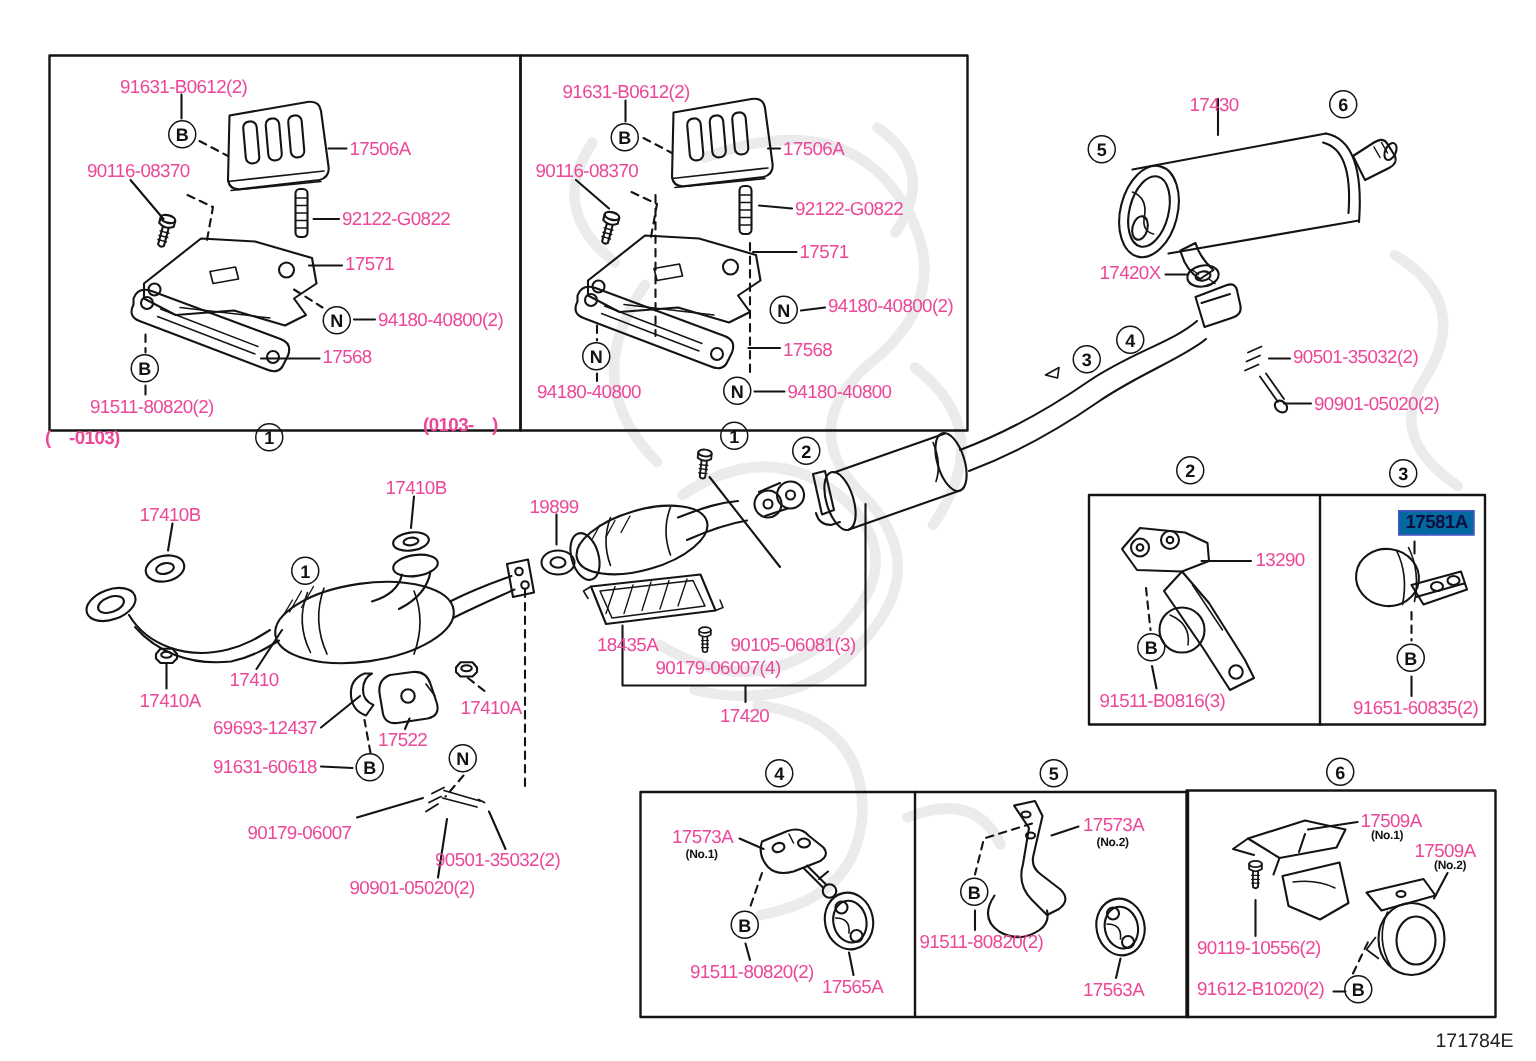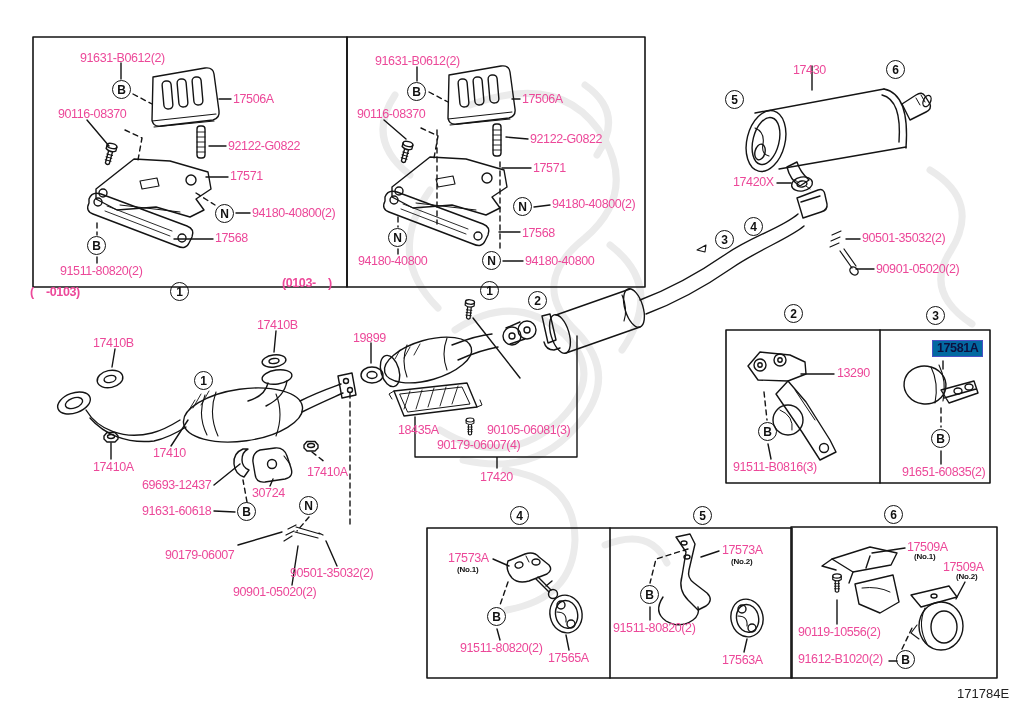--- a/index.html
+++ b/index.html
@@ -290,21 +290,21 @@
   <span class="lbl" style="left:862px;top:232px">90501-35032(2)</span>
   <span class="lbl" style="left:876px;top:263px">90901-05020(2)</span>
 
   <span class="lbl" style="left:93px;top:337px">17410B</span>
   <span class="lbl" style="left:257px;top:319px">17410B</span>
   <span class="lbl" style="left:353px;top:332px">19899</span>
   <span class="co" style="left:194px;top:371px">1</span>
   <span class="lbl" style="left:153px;top:447px">17410</span>
   <span class="lbl" style="left:93px;top:461px">17410A</span>
   <span class="lbl" style="left:142px;top:479px">69693-12437</span>
-  <span class="lbl" style="left:252px;top:487px">30724</span>
+  <span class="lbl" style="left:252px;top:487px">17522</span>
   <span class="lbl" style="left:142px;top:505px">91631-60618</span>
   <span class="lbl" style="left:307px;top:466px">17410A</span>
   <span class="co" style="left:237px;top:502px">B</span>
   <span class="co" style="left:299px;top:496px">N</span>
   <span class="lbl" style="left:165px;top:549px">90179-06007</span>
   <span class="lbl" style="left:290px;top:567px">90501-35032(2)</span>
   <span class="lbl" style="left:233px;top:586px">90901-05020(2)</span>
 
   <span class="lbl" style="left:398px;top:424px">18435A</span>
   <span class="lbl" style="left:487px;top:424px">90105-06081(3)</span>

